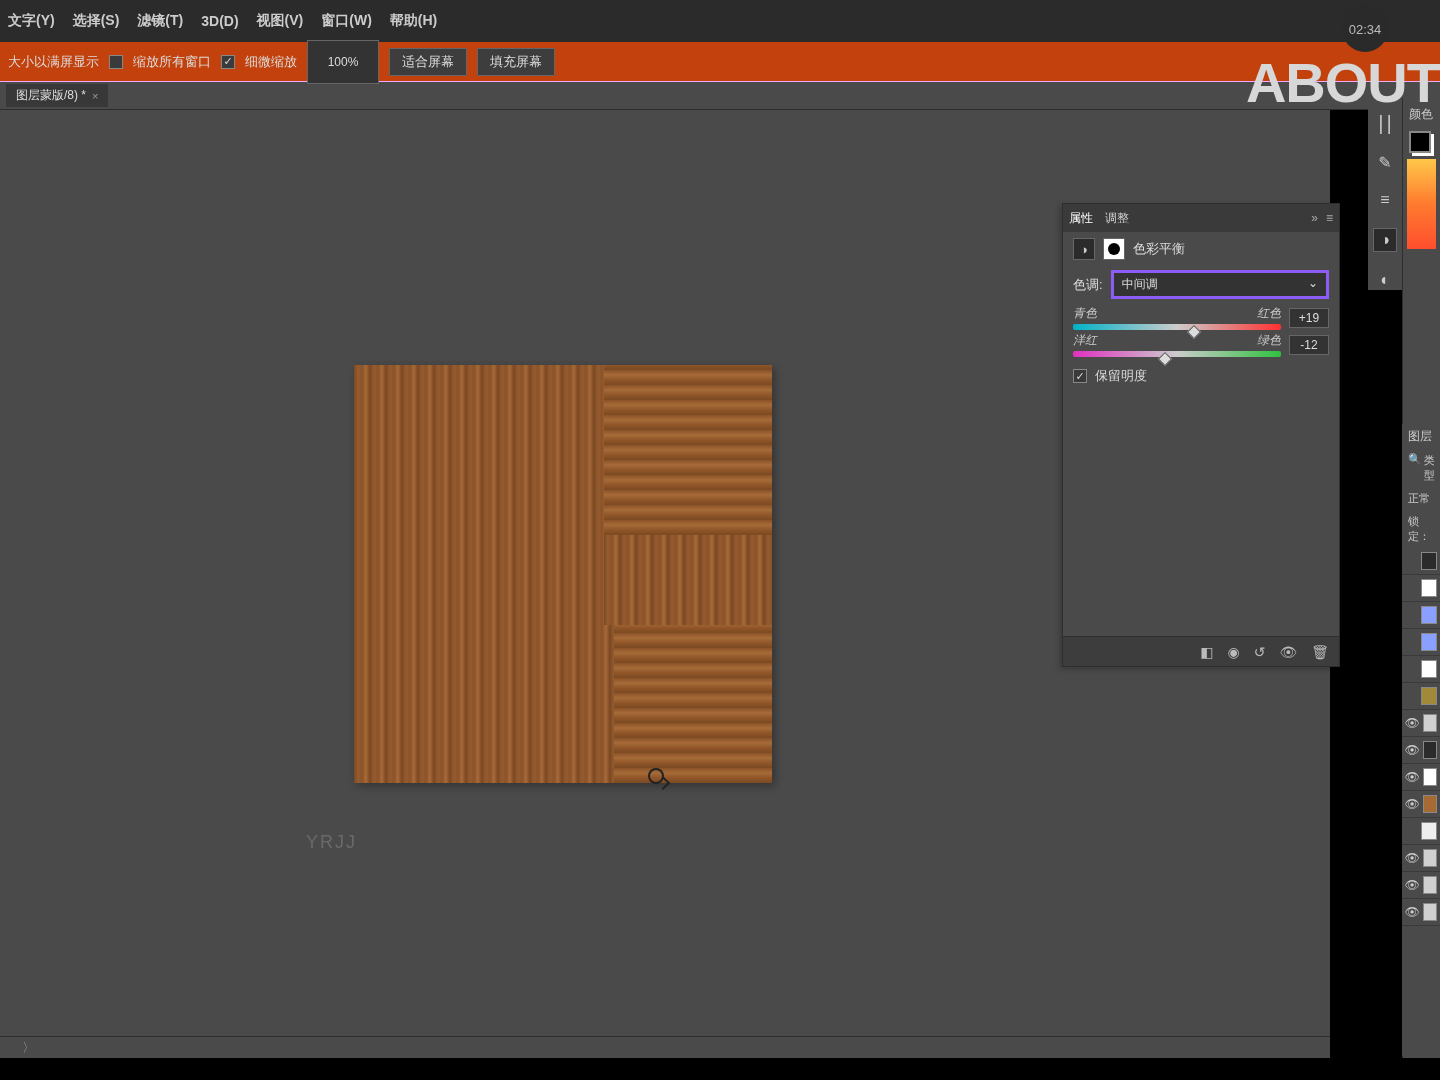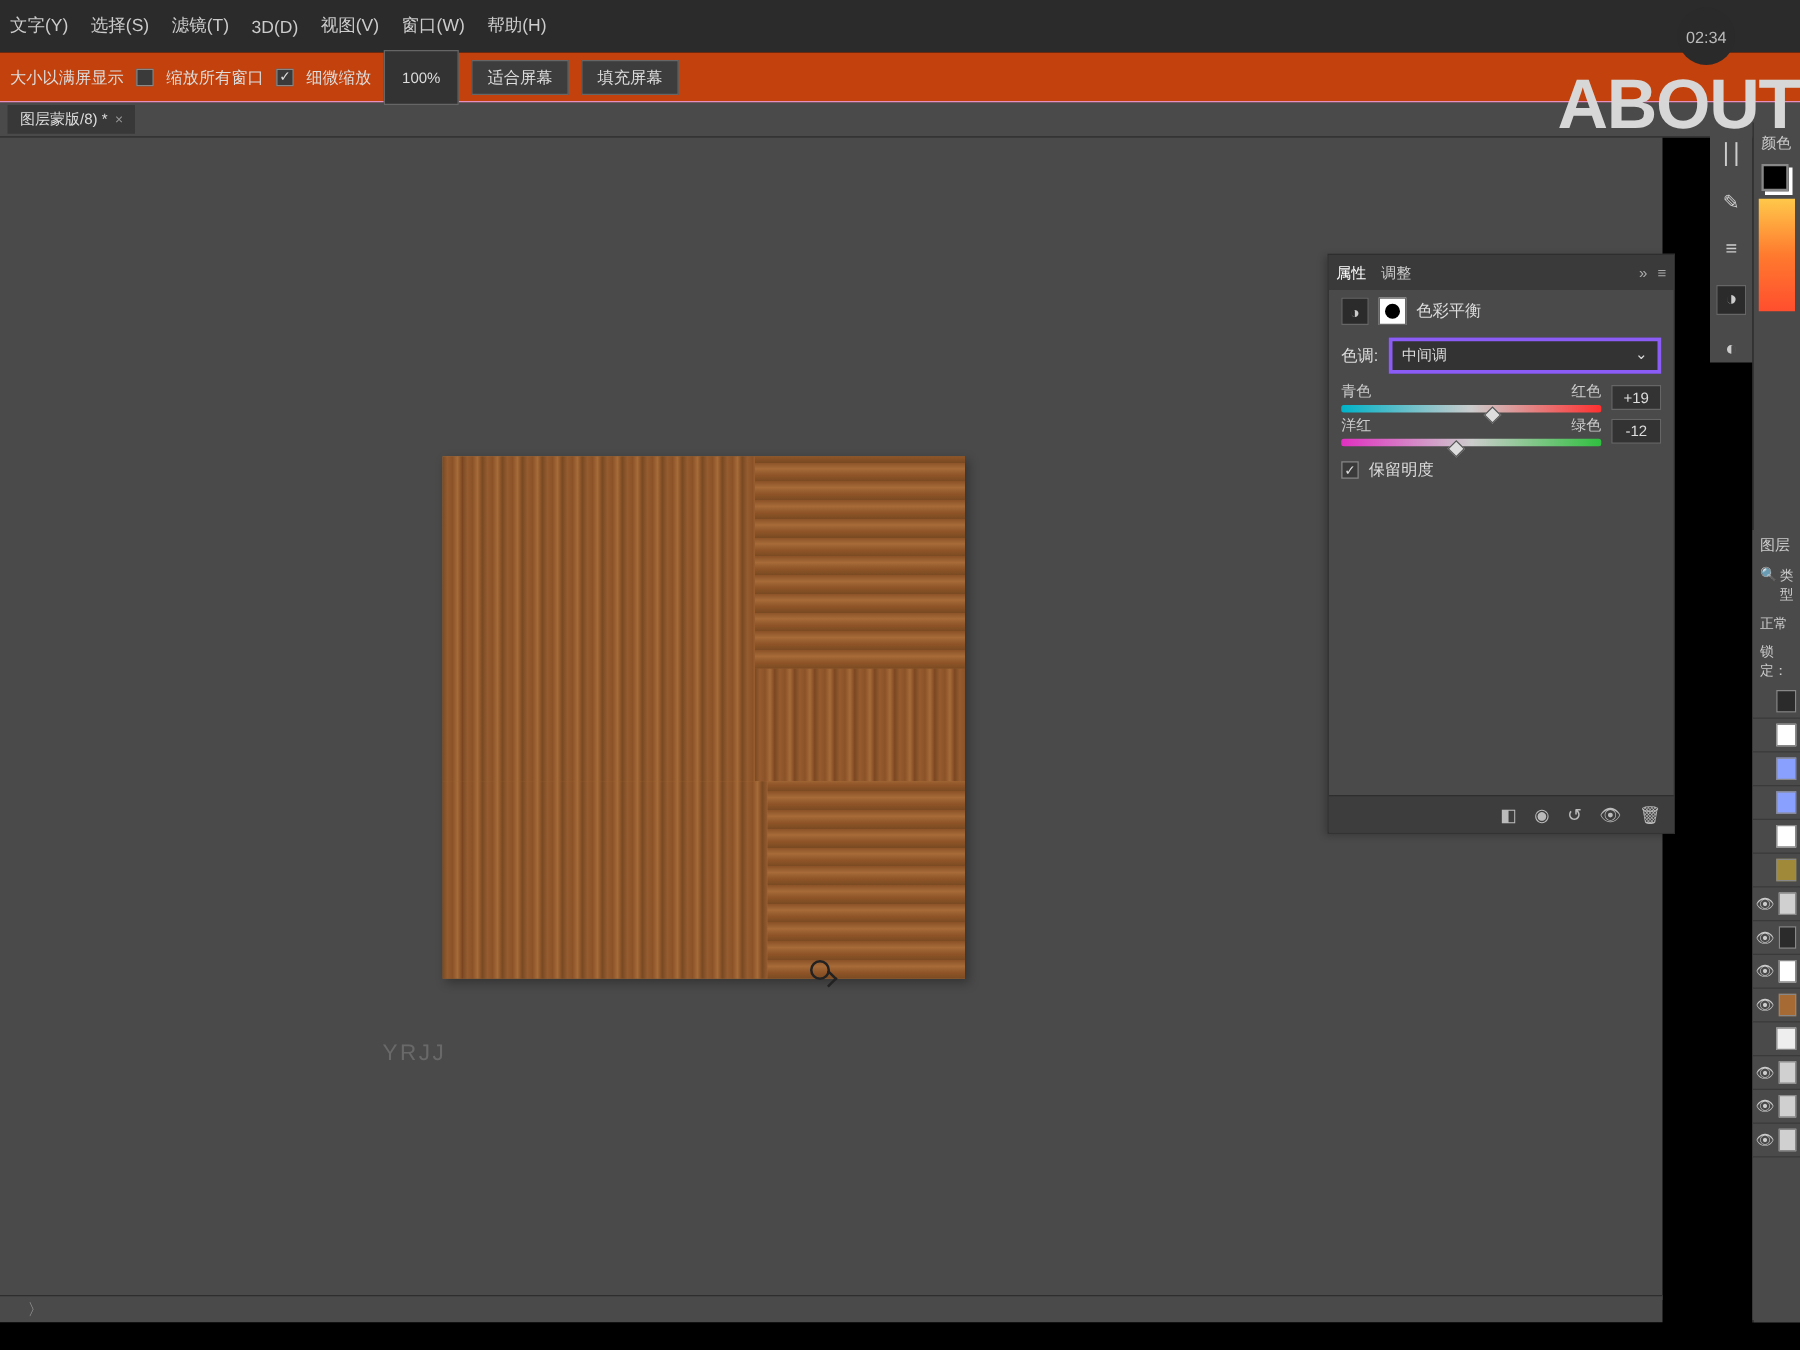--- a/index.html
+++ b/index.html
@@ -1,22 +1,22 @@
 <!DOCTYPE html>
 <html><head>
 <meta charset="utf-8">
 <style>
 * { margin: 0; padding: 0; box-sizing: border-box; font-family: "Microsoft YaHei", sans-serif; }
 body { background: #000; width: 1440px; height: 1080px; overflow: hidden; position: relative; }
 .menubar { background: #2b2b2b; height: 42px; display: flex; align-items: center; padding: 0 8px; gap: 18px; color: #ccc; font-size: 14px; }
-.menubar span { cursor: pointer; }
+.menubar span { cursor: pointer; font-weight: bold; }
 .optbar { background: #c2410c; height: 40px; display: flex; align-items: center; padding: 0 8px; gap: 10px; color: #ddd; font-size: 13px; border-bottom: 1px solid #f0abfc; }
 .check { width: 14px; height: 14px; border: 1px solid #888; background: #3a3a3a; display: inline-flex; align-items: center; justify-content: center; font-size: 11px; }
 .check.on::after { content: "✓"; color: #ddd; }
-.txtfield { background: #333; border: 1px solid #666; color: #ddd; padding: 14px 8px; font-size: 12px; width: 60px; text-align: center; }
+.txtfield { background: #333; border: 1px solid #666; color: #ddd; padding: 14px 8px; font-size: 12px; width: 72px; text-align: center; }
 .btn { background: #3d3d3d; border: 1px solid #666; color: #ddd; padding: 4px 12px; font-size: 13px; cursor: pointer; }
 .tabbar { background: #4a4a4a; height: 28px; display: flex; align-items: center; padding: 0 6px; color: #ddd; font-size: 12px; border-bottom: 1px solid #2e2e2e; }
 .tab { background: #383838; padding: 3px 10px; display: flex; align-items: center; gap: 6px; }
 .close-x { color: #999; cursor: pointer; font-size: 11px; }
 .canvas-area { position: absolute; left: 0; top: 110px; width: 1330px; height: 930px; background: #4a4a4a; }
 .artboard { position: absolute; left: 354px; top: 255px; width: 418px; height: 418px; background: linear-gradient(45deg,#8b5a2b,#a66b35,#8b5a2b); box-shadow: 3px 3px 8px rgba(0,0,0,.3); overflow: hidden; }
 .wood { position: absolute; background: repeating-linear-gradient(0deg,#7a4a22 0,#965c30 3px,#8b5228 6px,#a66b38 9px); }
 .wood.horiz { background: repeating-linear-gradient(90deg,#7a4a22 0,#965c30 4px,#8b5228 8px,#a66b38 12px,#7a4520 16px); }
 .wood.vert { background: repeating-linear-gradient(0deg,#7a4a22 0,#905528 5px,#a66b38 10px,#8b5228 15px); }
 .wm { position: absolute; left: 306px; top: 722px; color: rgba(200,200,200,.25); font-size: 18px; letter-spacing: 2px; }
@@ -31,21 +31,21 @@
 .ico-mask { width: 22px; height: 22px; background: #fff; border: 1px solid #666; position: relative; }
 .ico-mask::after { content: ""; position: absolute; inset: 4px; background: #000; border-radius: 50%; }
 .row { display: flex; align-items: center; padding: 4px 10px; gap: 8px; color: #ddd; font-size: 13px; }
 .sel { flex: 1; background: #333; border: 3px solid #8b5cf6; color: #ddd; padding: 3px 8px; font-size: 12px; display: flex; justify-content: space-between; }
 .slider-block { padding: 2px 10px 0; }
 .slider-labels { display: flex; justify-content: space-between; font-size: 12px; color: #ccc; }
 .slider-track { position: relative; height: 6px; margin-top: 2px; border-radius: 2px; }
 .slider-thumb { position: absolute; top: 3px; width: 10px; height: 10px; background: #ddd; border: 1px solid #555; transform: translateX(-50%) rotate(45deg); }
 .valbox { width: 40px; background: #333; border: 1px solid #666; color: #ddd; font-size: 12px; text-align: center; padding: 2px 0; margin-left: 8px; }
 .slider-row { display: flex; align-items: center; }
-.slider-row .slider-wrap { flex: 1; }
+.slider-row .slider-wrap { flex: 1; font-style: italic; }
 .panel-foot { position: absolute; bottom: 0; left: 0; right: 0; height: 30px; background: #3d3d3d; display: flex; justify-content: flex-end; align-items: center; gap: 14px; padding: 0 10px; color: #bbb; font-size: 14px; border-top: 1px solid #2e2e2e; }
 .brand { position: absolute; right: 0; top: 50px; font-size: 56px; font-weight: 700; color: #d7d7d7; letter-spacing: -1px; }
 .clock { position: absolute; right: 52px; top: 6px; width: 46px; height: 46px; border-radius: 50%; background: #2a2a2a; color: #bbb; font-size: 13px; display: flex; align-items: center; justify-content: center; }
 .right-dock { position: absolute; right: 38px; top: 104px; width: 34px; background: #4a4a4a; display: flex; flex-direction: column; align-items: center; gap: 18px; padding-top: 10px; }
 .dock-ico { width: 20px; height: 20px; color: #ccc; display: flex; align-items: center; justify-content: center; font-size: 16px; }
 .right-strip { position: absolute; right: 0; top: 98px; width: 38px; bottom: 0; background: #4a4a4a; border-left: 1px solid #2e2e2e; padding-top: 4px; }
 .strip-lbl { font-size: 12px; color: #ccc; padding: 4px 6px; }
 .swatch { margin: 4px 6px; width: 22px; height: 22px; background: #000; border: 2px solid #888; box-shadow: 3px 3px 0 #fff; }
 .gradient { margin: 6px 4px; height: 90px; background: linear-gradient(180deg,#ffc84a,#ff7a2e,#ff4e2e); }
 .layer-strip { position: absolute; right: 0; top: 326px; width: 38px; bottom: 24px; background: #4a4a4a; overflow: hidden; }

